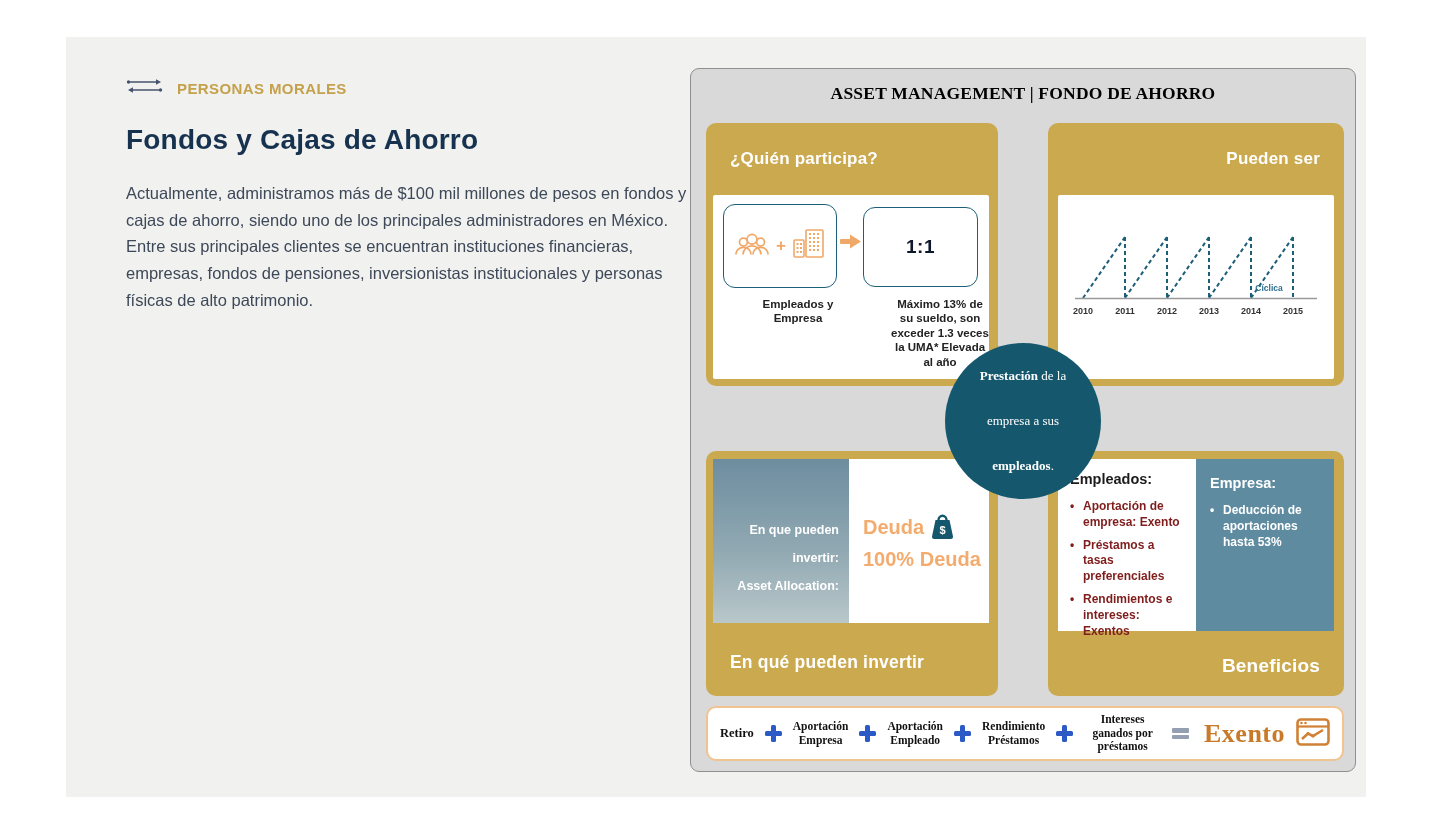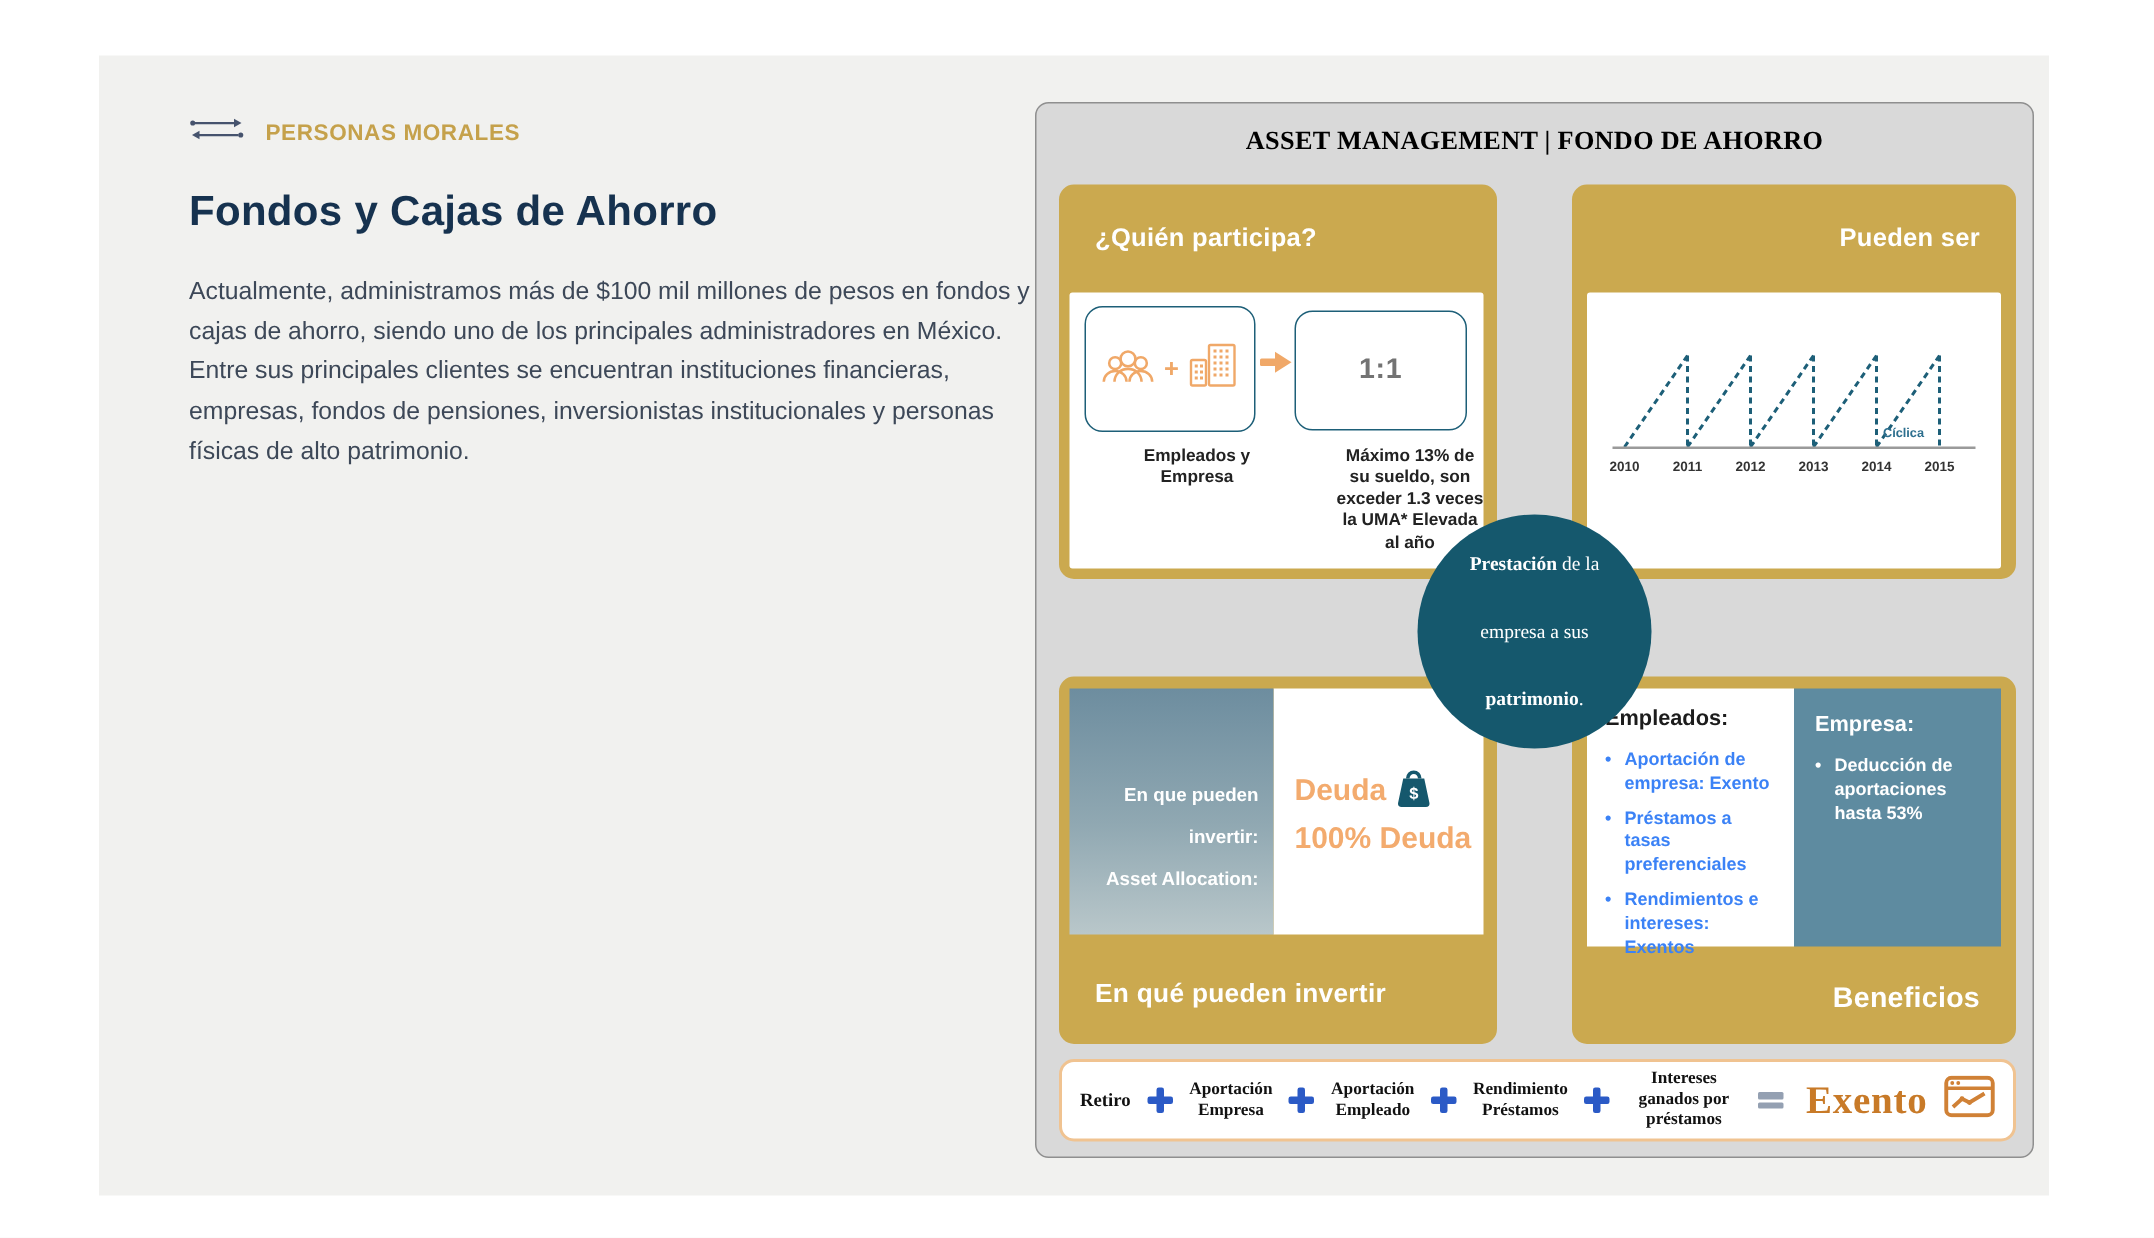--- a/index.html
+++ b/index.html
@@ -29,21 +29,21 @@
   .h-ps  { position:absolute; right:24px; top:26px; }
   .h-inv { position:absolute; left:24px; bottom:23px; font-size:17.5px; }
   .h-ben { position:absolute; right:24px; bottom:19px; font-size:19px; }
 
   
   .qp-white { position:absolute; left:7px; top:72px; width:276px; height:184px; background:#fff; border-radius:2px; }
   .outline-box { position:absolute; background:#fff; border:1.6px solid #1d5f78; border-radius:12px;
                  display:flex; align-items:center; justify-content:center; }
   .box-icons { left:10px; top:9px; width:114px; height:84px; gap:5px; }
   .box-ratio { left:150px; top:12px; width:115px; height:80px; }
-  .ratio-text { color:#737373; font-size:19px; font-weight:bold; letter-spacing:0.5px; }
+  .ratio-text { color:#0f172a; font-size:19px; font-weight:bold; letter-spacing:0.5px; }
   .qp-arrow { position:absolute; left:127px; top:39px; }
   .orange-plus { color:#f0a868; font-size:17px; font-weight:800; }
   .qp-cap { position:absolute; top:102px; text-align:center; font-size:11.5px; font-weight:bold; color:#222;
             line-height:1.26; white-space:pre-line;padding-left:36px; }
   .cap1 { left:0px; width:134px; }
   .cap2 { left:142px; width:134px; }
 
   
   .ps-white { position:absolute; left:10px; top:72px; width:276px; height:184px; background:#fff; border-radius:2px; }
   .ps-chart { position:absolute; left:13px; top:28px; }
@@ -59,21 +59,21 @@
   .deuda-row { display:flex; align-items:center; gap:6px; }
   .deuda-text { color:#f3ab6e; font-size:20px; font-weight:800; }
 
   
   .ben-panel { position:absolute; left:10px; top:8px; width:276px; height:172px; display:flex; }
   .ben-left  { width:138px; height:100%; background:#ffffff; padding:12px 8px 0 12px; }
   .ben-right { width:138px; height:100%; background:#5e8ba0; padding:16px 10px 0 14px; }
   .ben-title { font-size:14.5px; font-weight:bold; color:#1c1c1c; }
   .ben-right .ben-title { color:#ffffff; }
   .ben-list { list-style:none; margin-top:12px; }
-  .ben-list li { position:relative; padding-left:13px; font-size:12px; font-weight:bold; color:#3b82f6;
+  .ben-list li { position:relative; padding-left:13px; font-size:12px; font-weight:bold; color:#7f1d1d;
                  line-height:1.32; margin-bottom:7px; }
   .ben-list li::before { content:"•"; position:absolute; left:0; top:0; }
   .ben-right .ben-list li { color:#ffffff; }
 
   
   .circle { position:absolute; left:254px; top:274px; width:156px; height:156px; border-radius:50%;
             background:#15586d; display:flex; flex-direction:column; align-items:center; justify-content:center;
             gap:29px; color:#ffffff; font-size:13px; z-index:5; text-align:center;font-family:Liberation Serif, serif; }
   .circle b { font-weight:bold; }
 
@@ -261,21 +261,21 @@
           <li>Deducción de aportaciones hasta 53%</li>
         </ul>
       </div>
     </div>
     <div class="card-h h-ben">Beneficios</div>
   </div>
 
   <div class="circle">
     <div><b>Prestación</b><span> de la</span></div>
     <div><span>empresa a sus</span></div>
-    <div><b>patrimonio</b><span>.</span></div>
+    <div><b>empleados</b><span>.</span></div>
   </div>
 
   <div class="formula">
     <span class="term term-first">Retiro</span>
     <span class="plus-cross"></span>
     <span class="term">Aportación
 Empresa</span>
     <span class="plus-cross"></span>
     <span class="term">Aportación
 Empleado</span>

